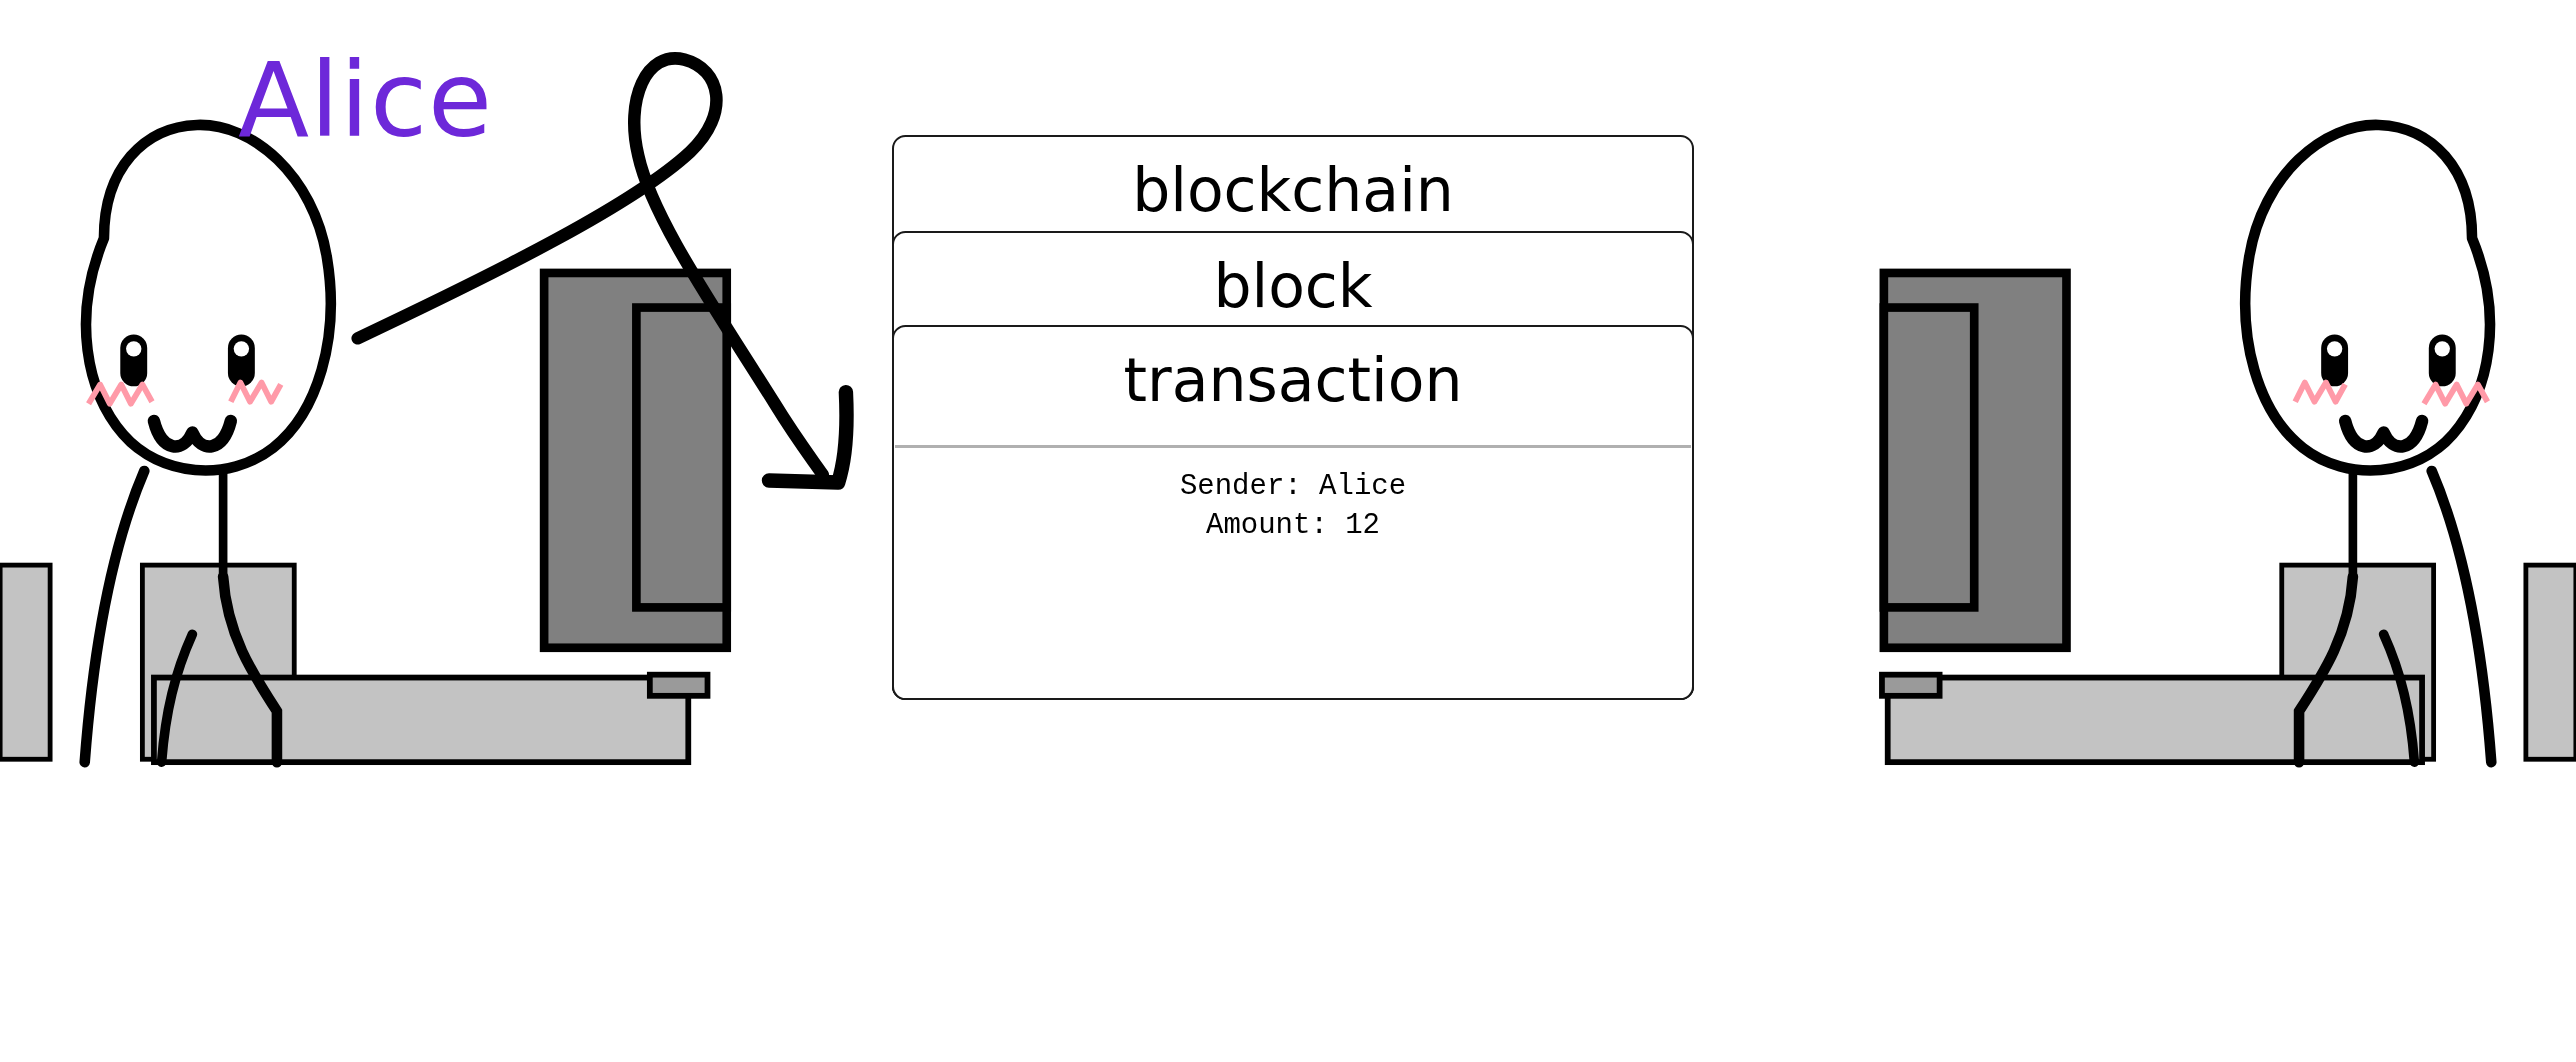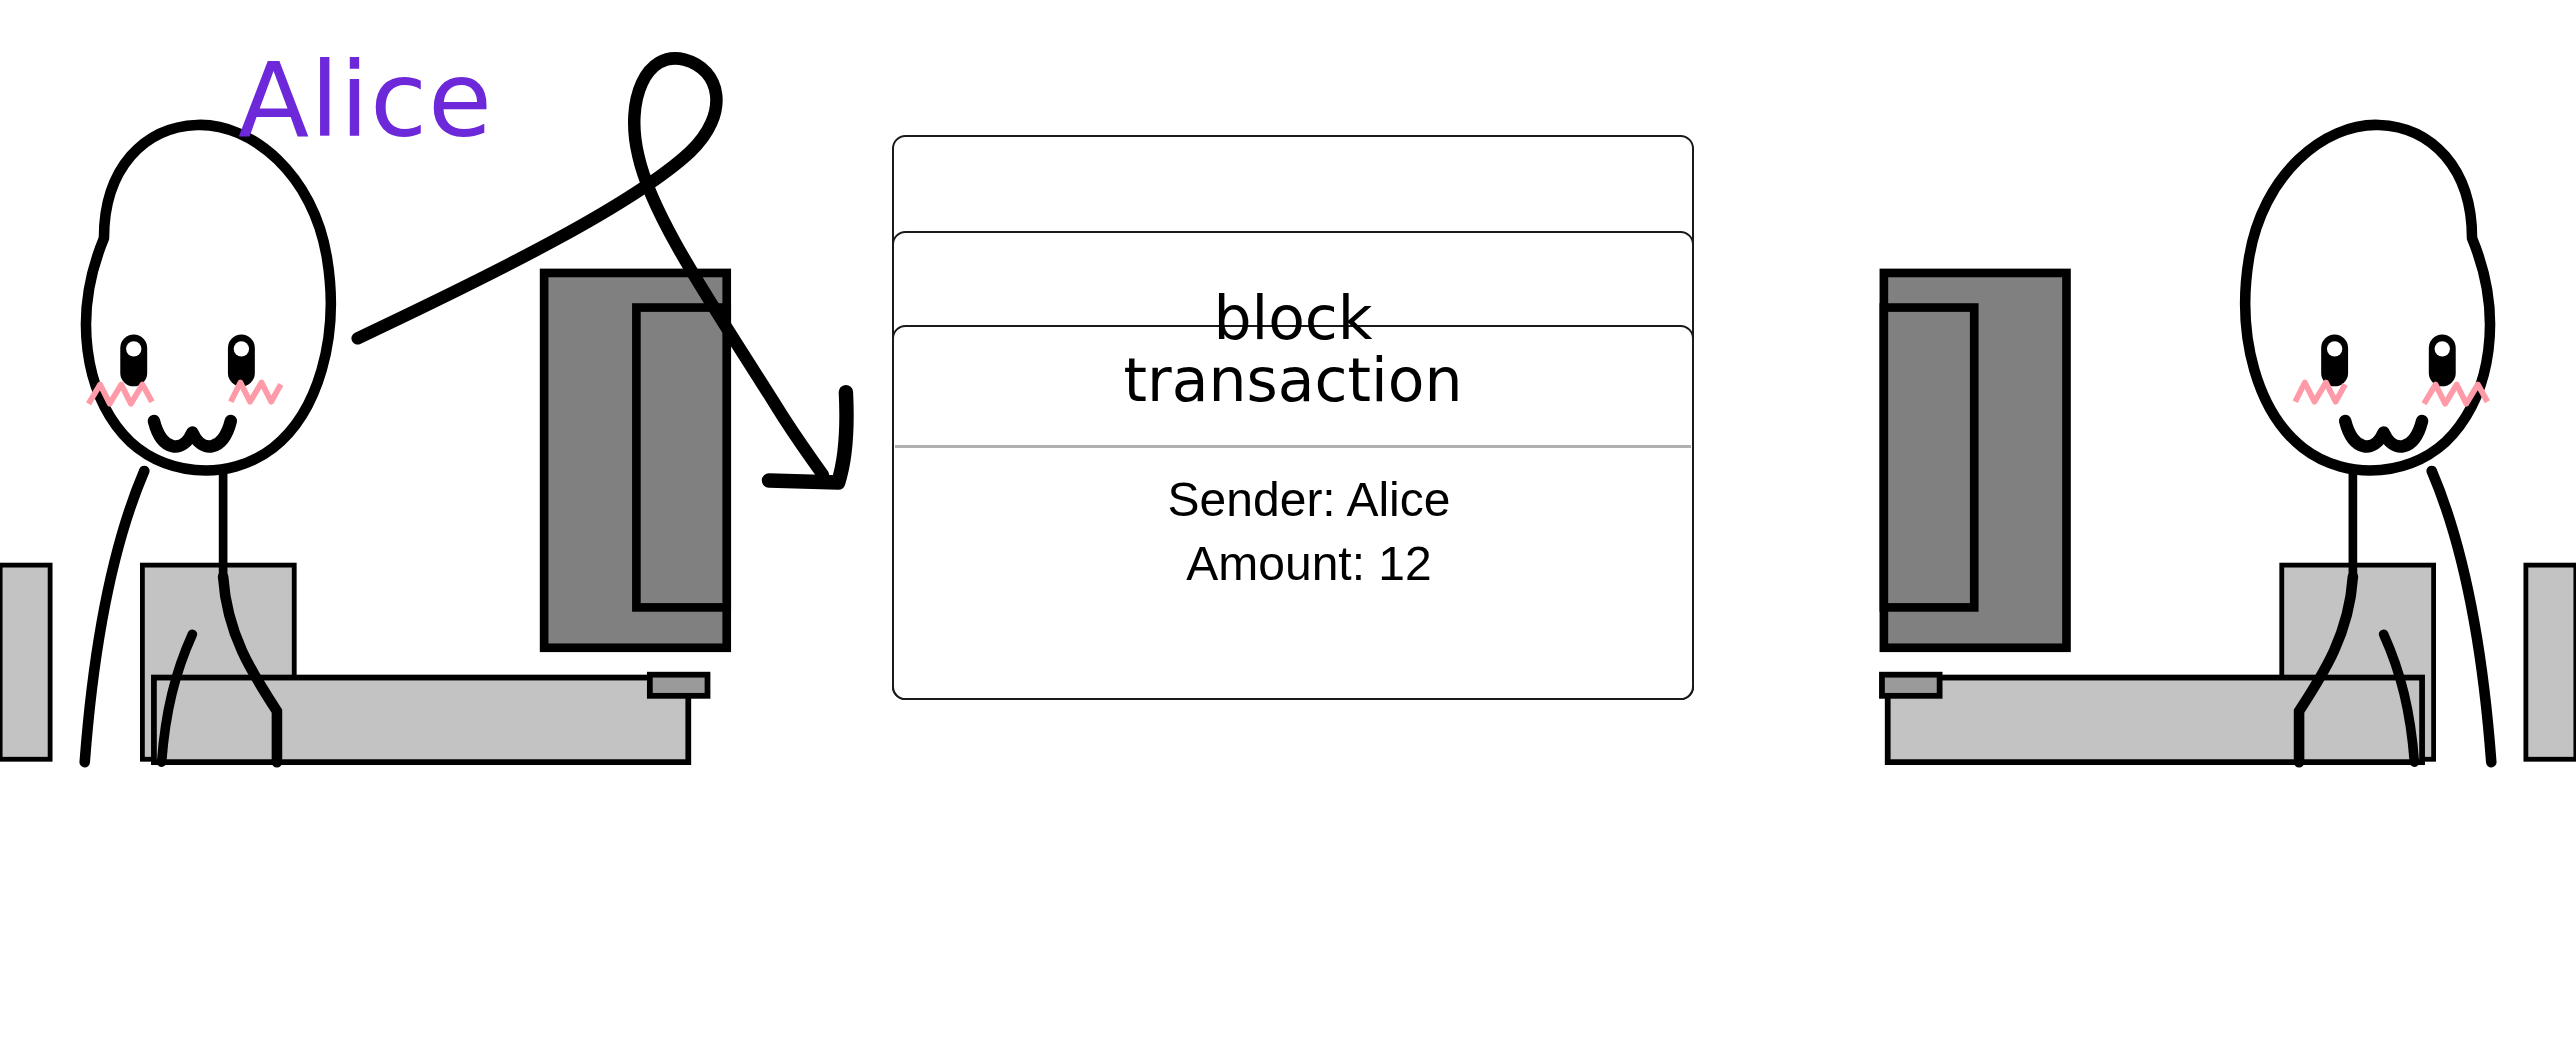--- a/index.html
+++ b/index.html
@@ -65,39 +65,39 @@
     width: 802px;
     text-align: center;
     font-family: "DejaVu Sans", sans-serif;
     font-size: 60px;
     line-height: 1;
     color: #000000;
     white-space: nowrap;
     user-select: none;
   }
   #title-blockchain { top: 25px; }
-  #title-block      { top: 121px; margin-top: 32px; }
+  #title-block      { top: 121px; }
   #title-transaction{ top: 215px; text-align: center; }
 
   .divider {
     position: absolute;
     left: 2.9px;
     width: 796px;
     height: 2.9px;
     background: #b0b0b0;
     top: 310px;
   }
   .tx-details {
     position: absolute;
-    left: 16px;
+    left: 0;
     top: 333px;
     width: 802px;
     text-align: center;
-    font-family: Liberation Sans, sans-serif;
-    font-size: 48px;
+    font-family: Liberation Mono, monospace;
+    font-size: 29px;
     line-height: 1.34;
     color: #000000;
     user-select: none;
   }
   .tx-details div { white-space: nowrap; }
 </style>
 </head>
 <body>
 
 <div id="scene">
@@ -186,20 +186,21 @@
   </svg>
 
   <div class="name-label" id="alice-name">Alice</div>
 
   <div class="card-stack">
 
     <div class="rbox" id="box-blockchain"></div>
     <div class="rbox" id="box-block"></div>
     <div class="rbox" id="box-transaction"></div>
 
+    <div class="box-title" id="title-blockchain">blockchain</div>
     <div class="box-title" id="title-block">block</div>
     <div class="box-title" id="title-transaction">transaction</div>
 
     <div class="divider"></div>
 
     <div class="tx-details">
       <div>Sender: Alice</div>
       <div>Amount: 12</div>
     </div>
   </div>

